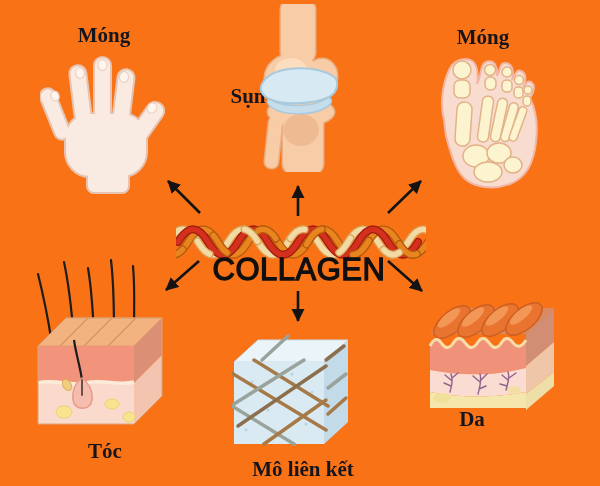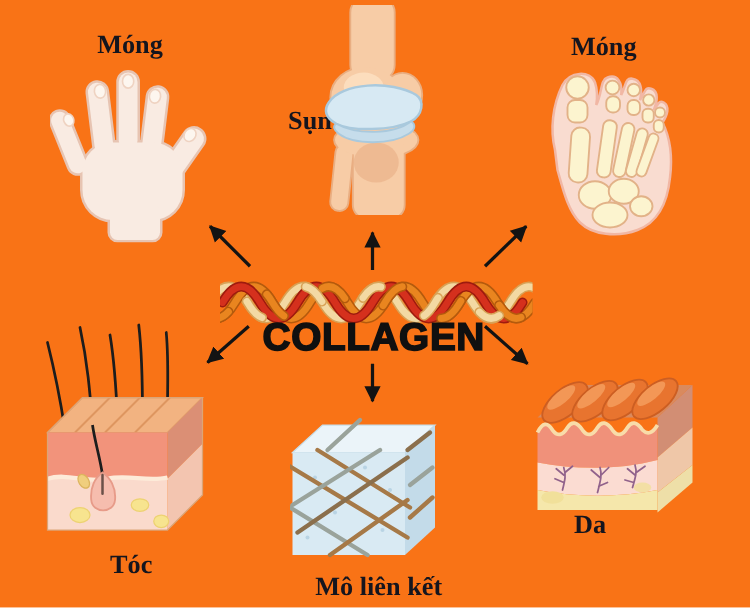--- a/index.html
+++ b/index.html
@@ -8,21 +8,21 @@
     font-family:"Liberation Sans",sans-serif;
   }
   .illus{position:absolute;}
   .lbl{
     position:absolute;transform:translateX(-50%);
     font-family:"Liberation Serif",serif;font-weight:700;font-size:21px;
     color:#15151e;white-space:nowrap;line-height:1.1;
   }
   .center-title{
     position:absolute;transform:translateX(-50%);
-    font-family:"Liberation Sans",sans-serif;font-weight:700;font-size:31px;
+    font-family:"Liberation Sans",sans-serif;font-weight:400;font-size:31px;
     letter-spacing:0.5px;color:#101010;-webkit-text-stroke:1.3px #101010;
     white-space:nowrap;
   }
   svg{display:block;}
 </style>
 </head>
 <body>
 
 <div id="canvas">
 

